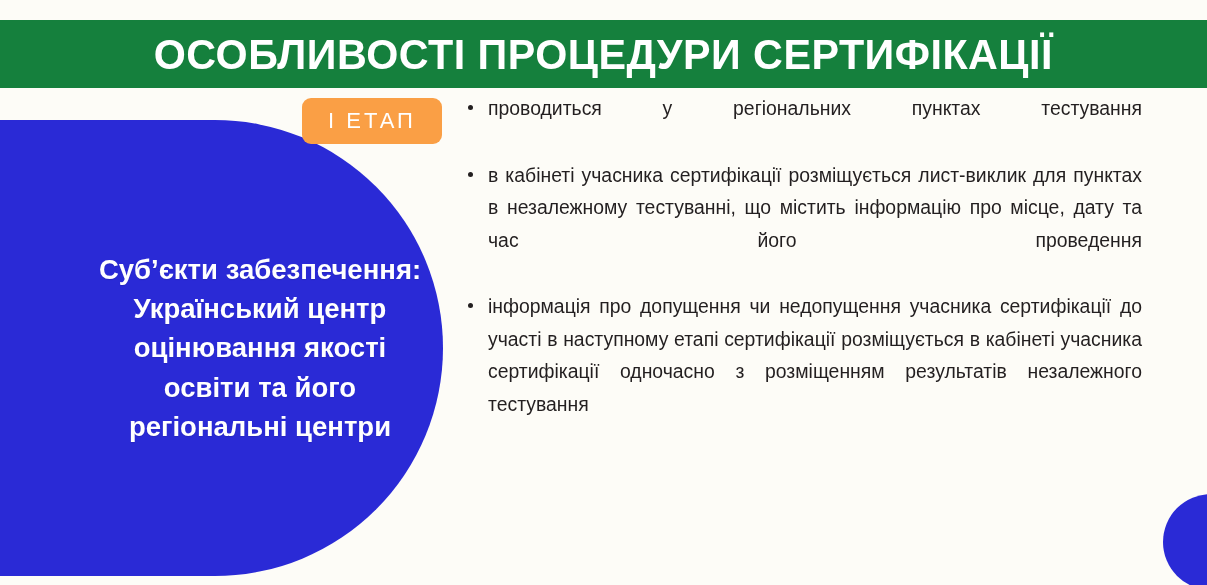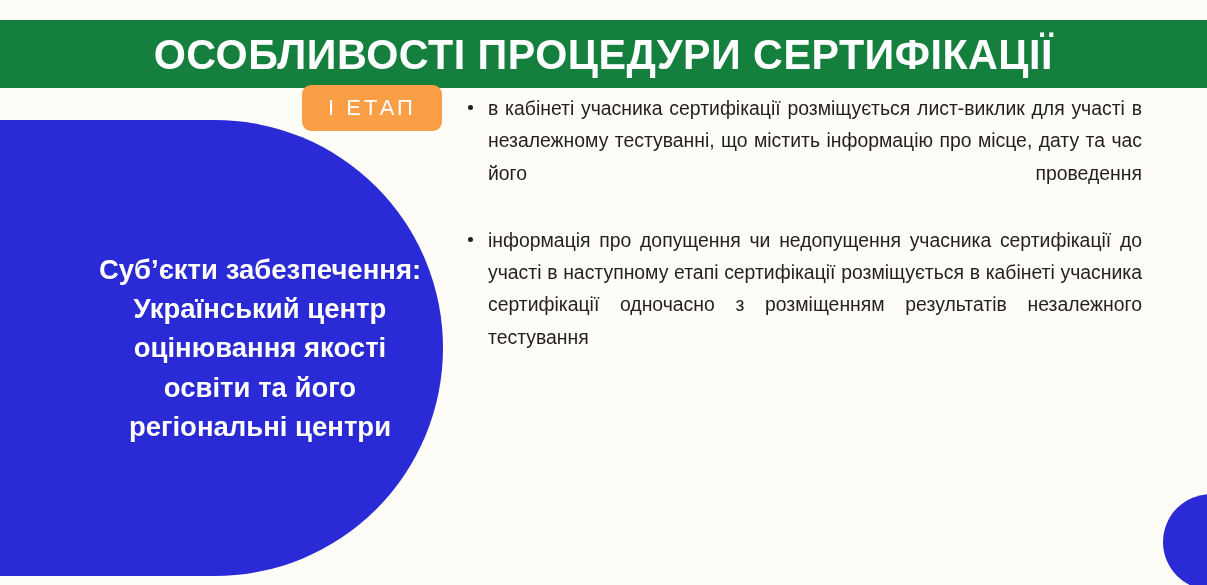--- a/index.html
+++ b/index.html
@@ -75,21 +75,21 @@
     width: 330px;
     padding-left: 120px;
     box-sizing: content-box;
     text-shadow: 0 1px 1px rgba(0,0,0,0.10);
   }
 
   
   .stage-badge {
     position: absolute;
     left: 302px;
-    top: 85px;
+    top: 98px;
     width: 140px;
     height: 46px;
     background: #fa9f45;
     border-radius: 9px;
     display: flex;
     align-items: center;
     justify-content: center;
   }
   .stage-badge-label {
     color: #ffffff;
@@ -163,21 +163,25 @@
     <div class="left-panel-text">Суб’єкти забезпечення: Український центр оцінювання якості освіти та його регіональні центри</div>
   </div>
 
   <div class="stage-badge">
     <span class="stage-badge-label">I ЕТАП</span>
   </div>
 
   <ul class="bullet-list">
     <li class="bullet-item">
       <span class="bullet-dot"></span>
-      <span class="bullet-text">в кабінеті учасника сертифікації розміщується лист-виклик для участі в незалежному тестуванні, що містить інформацію про місце, дату та час його проведення</span>
+      <span class="bullet-text">проводиться у регіональних пунктах тестування</span>
+    </li>
+    <li class="bullet-item">
+      <span class="bullet-dot"></span>
+      <span class="bullet-text">в кабінеті учасника сертифікації розміщується лист-виклик для пунктах в незалежному тестуванні, що містить інформацію про місце, дату та час його проведення</span>
     </li>
     <li class="bullet-item">
       <span class="bullet-dot"></span>
       <span class="bullet-text">інформація про допущення чи недопущення учасника сертифікації до участі в наступному етапі сертифікації розміщується в кабінеті учасника сертифікації одночасно з розміщенням результатів незалежного тестування</span>
     </li>
   </ul>
 
   <div class="corner-circle"></div>
 
 </div>

